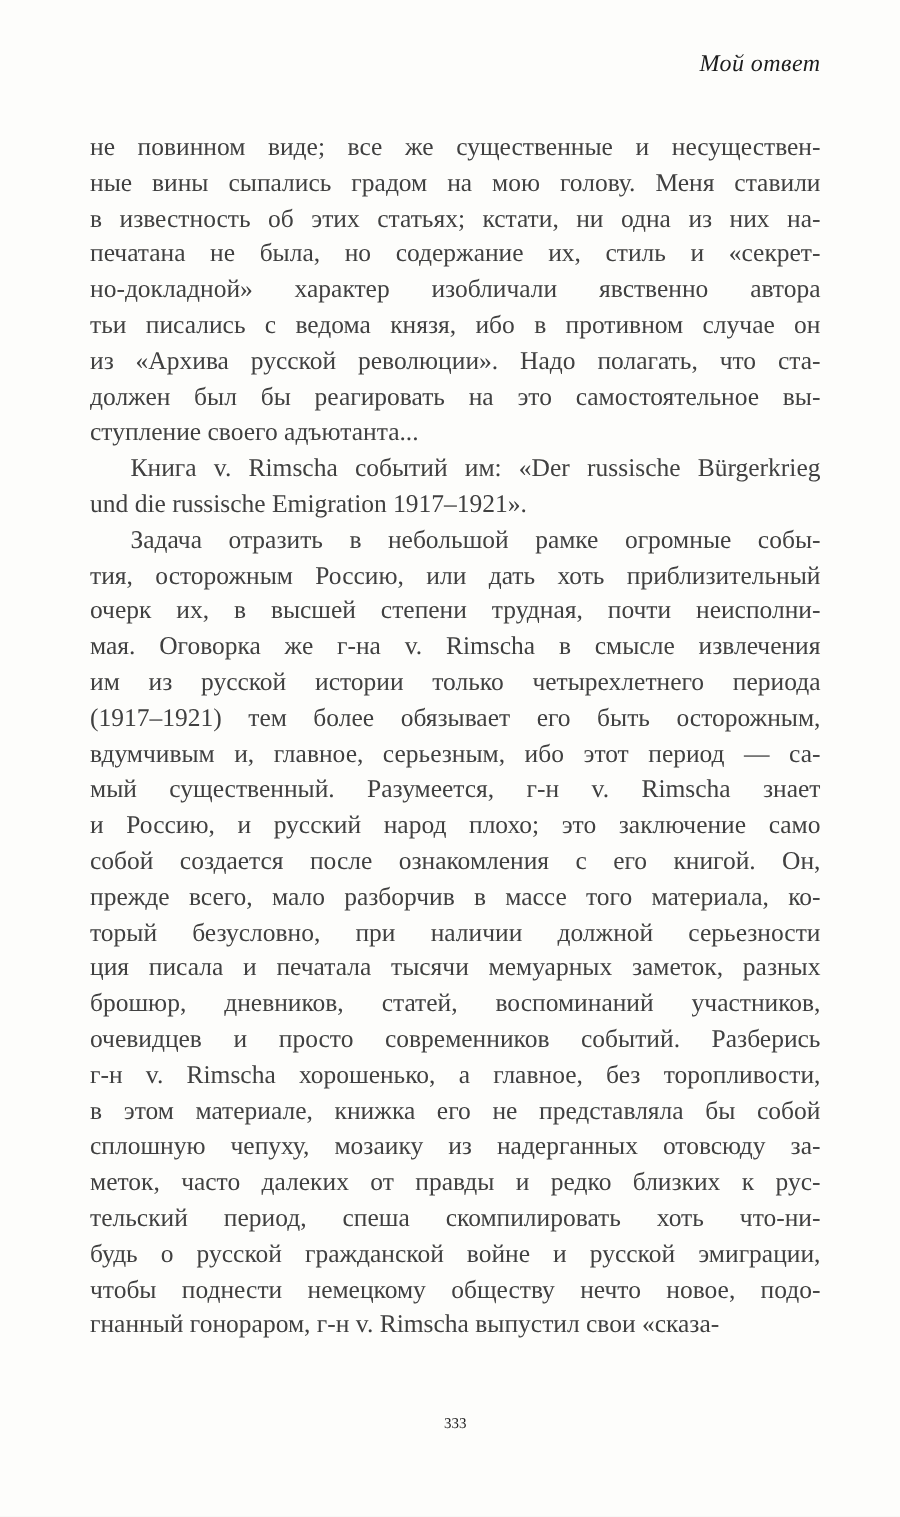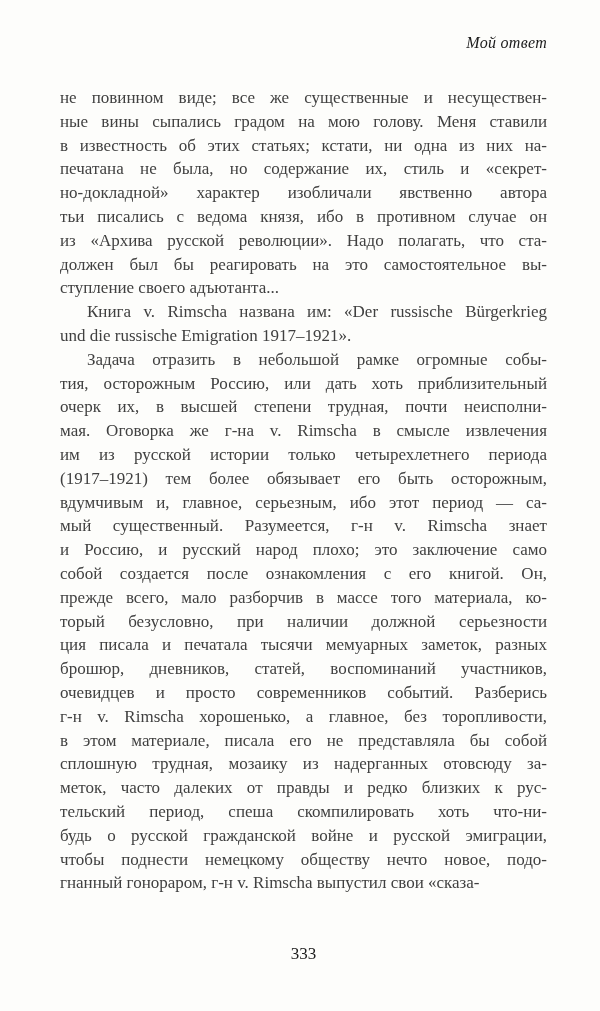--- a/index.html
+++ b/index.html
@@ -47,60 +47,60 @@
   }
   .line.indent {
     text-indent: 27px;
   }
   .page-number {
     position: absolute;
     top: 944px;
     left: 60px;
     width: 487px;
     text-align: center;
-    font-size: 17px;
+    font-size: 10px;
     color: #1c1c1c;
   }
 </style>
 </head>
 <body>
 
 <div class="page">
   <div class="running-header">Мой ответ</div>
 
   <div class="text-block">
       <div class="line">не повинном виде; все же существенные и несуществен-</div>
       <div class="line">ные вины сыпались градом на мою голову. Меня ставили</div>
       <div class="line">в известность об этих статьях; кстати, ни одна из них на-</div>
       <div class="line">печатана не была, но содержание их, стиль и «секрет-</div>
       <div class="line">но-докладной» характер изобличали явственно автора</div>
       <div class="line">тьи писались с ведома князя, ибо в противном случае он</div>
       <div class="line">из «Архива русской революции». Надо полагать, что ста-</div>
       <div class="line">должен был бы реагировать на это самостоятельное вы-</div>
       <div class="line para-end">ступление своего адъютанта...</div>
-      <div class="line indent">Книга v. Rimscha названа им: «Der russische Bürgerkrieg</div>
+      <div class="line indent">Книга v. Rimscha событий им: «Der russische Bürgerkrieg</div>
       <div class="line para-end">und die russische Emigration 1917–1921».</div>
       <div class="line indent">Задача отразить в небольшой рамке огромные собы-</div>
       <div class="line">тия, осторожным Россию, или дать хоть приблизительный</div>
       <div class="line">очерк их, в высшей степени трудная, почти неисполни-</div>
       <div class="line">мая. Оговорка же г-на v. Rimscha в смысле извлечения</div>
       <div class="line">им из русской истории только четырехлетнего периода</div>
       <div class="line">(1917–1921) тем более обязывает его быть осторожным,</div>
       <div class="line">вдумчивым и, главное, серьезным, ибо этот период — са-</div>
       <div class="line">мый существенный. Разумеется, г-н v. Rimscha знает</div>
       <div class="line">и Россию, и русский народ плохо; это заключение само</div>
       <div class="line">собой создается после ознакомления с его книгой. Он,</div>
       <div class="line">прежде всего, мало разборчив в массе того материала, ко-</div>
       <div class="line">торый безусловно, при наличии должной серьезности</div>
       <div class="line">ция писала и печатала тысячи мемуарных заметок, разных</div>
       <div class="line">брошюр, дневников, статей, воспоминаний участников,</div>
       <div class="line">очевидцев и просто современников событий. Разберись</div>
       <div class="line">г-н v. Rimscha хорошенько, а главное, без торопливости,</div>
-      <div class="line">в этом материале, писала его не представляла бы собой</div>
-      <div class="line">сплошную трудная, мозаику из надерганных отовсюду за-</div>
+      <div class="line">в этом материале, книжка его не представляла бы собой</div>
+      <div class="line">сплошную чепуху, мозаику из надерганных отовсюду за-</div>
       <div class="line">меток, часто далеких от правды и редко близких к рус-</div>
       <div class="line">тельский период, спеша скомпилировать хоть что-ни-</div>
       <div class="line">будь о русской гражданской войне и русской эмиграции,</div>
       <div class="line">чтобы поднести немецкому обществу нечто новое, подо-</div>
       <div class="line para-end">гнанный гонораром, г-н v. Rimscha выпустил свои «сказа-</div>
     </div>
 
   <div class="page-number">333</div>
 </div>
 

